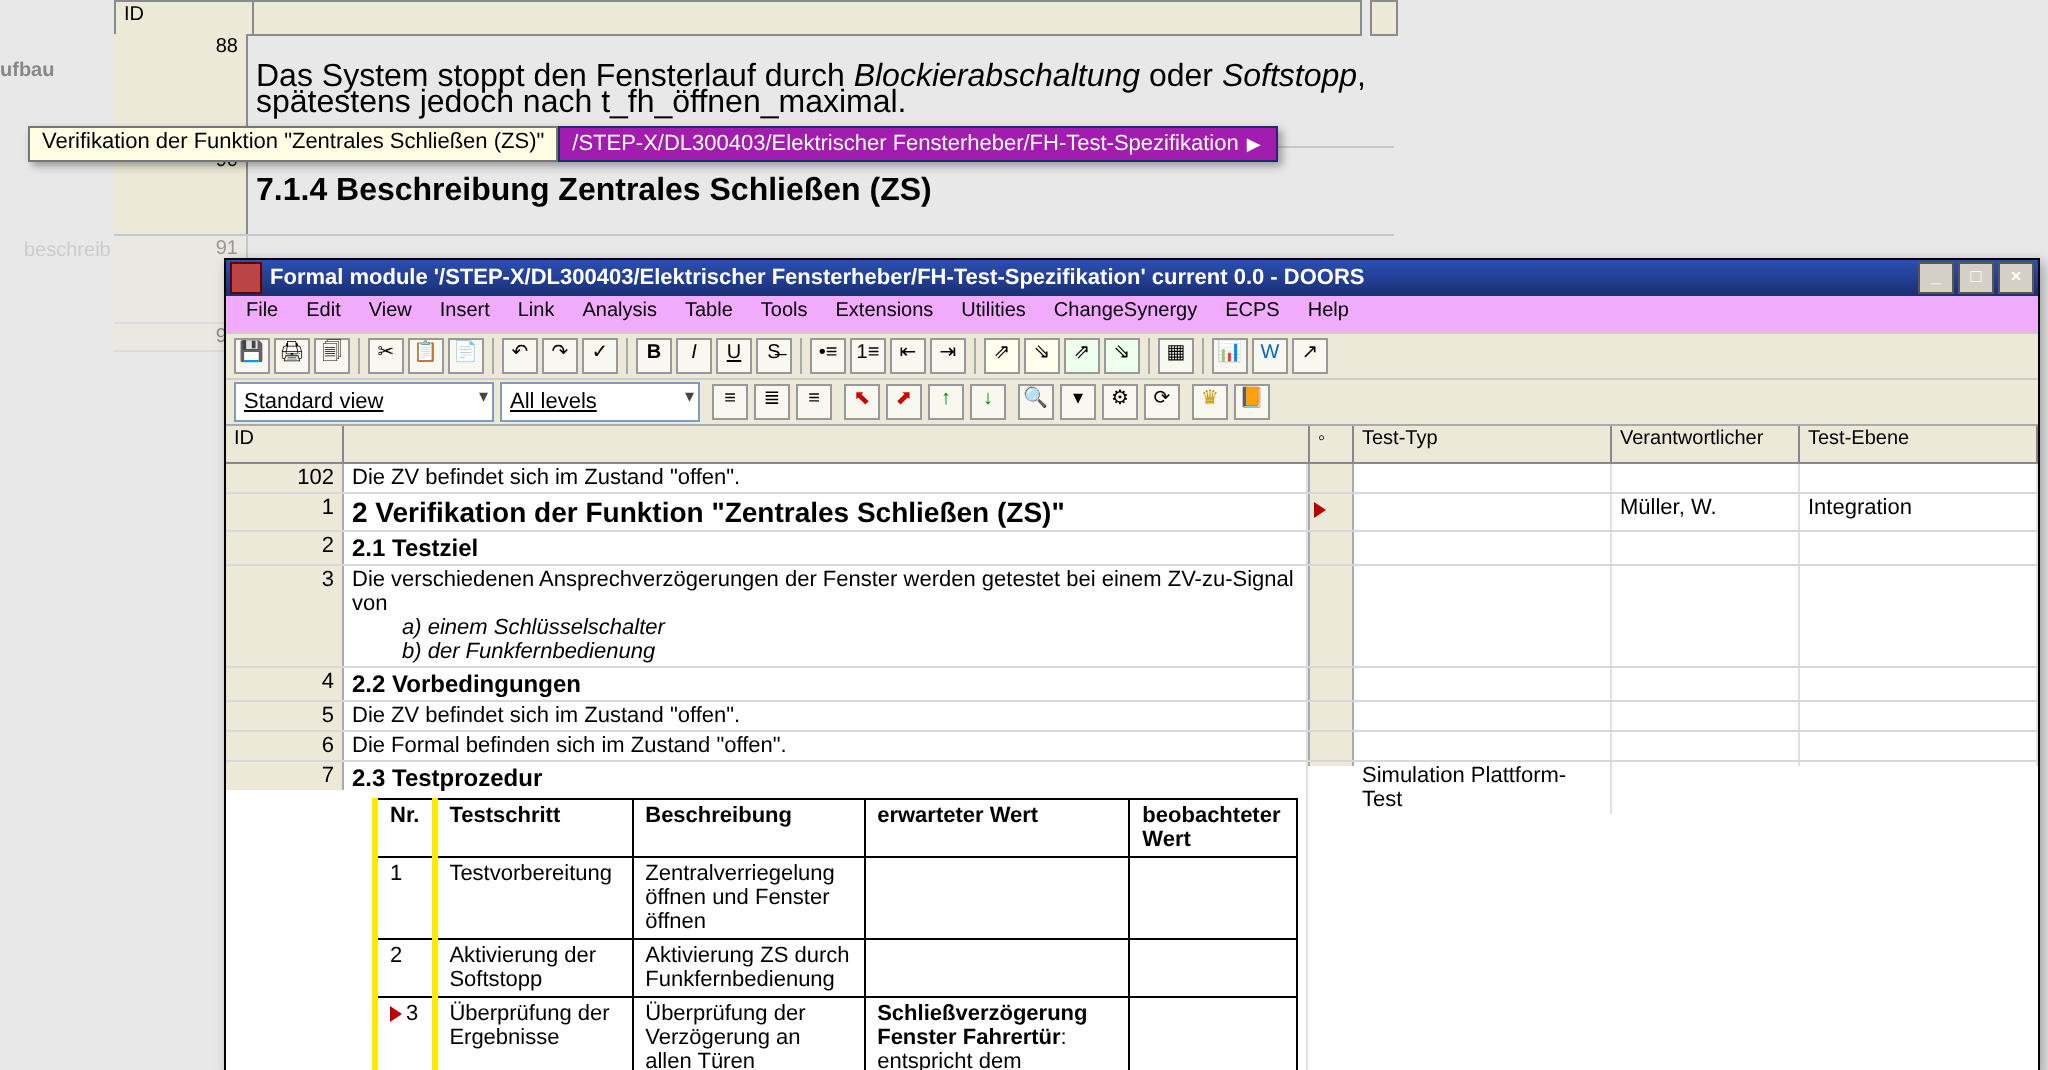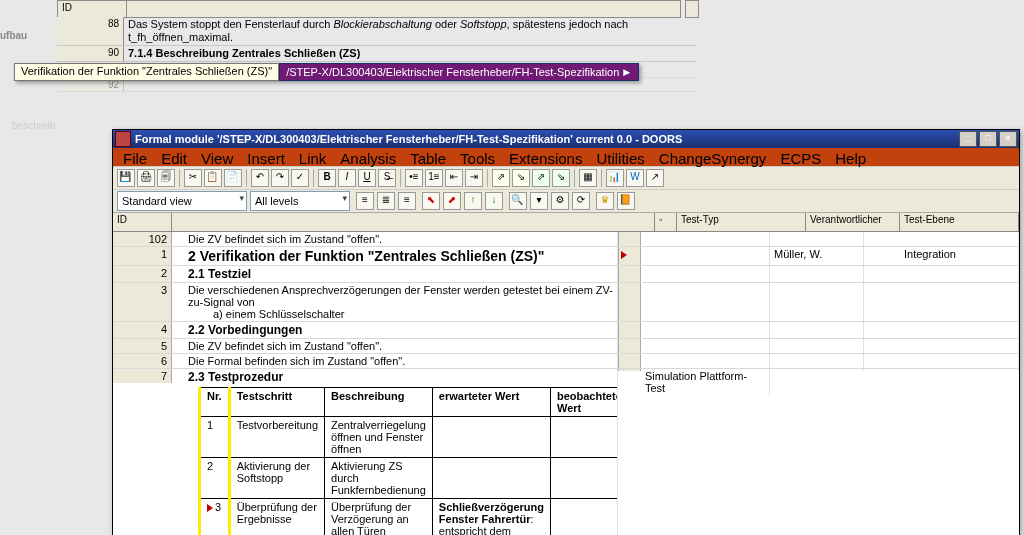--- a/index.html
+++ b/index.html
@@ -2,66 +2,66 @@
 <html><head>
 <meta charset="utf-8">
 <style>
   html,body{margin:0;padding:0;font-family:Arial,Helvetica,sans-serif;font-size:11px;background:#e8e8e8;width:1024px;height:535px;overflow:hidden;color:#000;}
   .bg-col-header{position:absolute;left:57px;top:0;width:622px;height:16px;background:#ece9d8;border:1px solid #8b8b8b;display:flex;}
   .bg-col-header .bg-id{width:60px;border-right:1px solid #8b8b8b;padding:1px 4px;font-size:10px;}
   .bg-marker{position:absolute;left:685px;top:0;width:12px;height:16px;background:#ece9d8;border:1px solid #8b8b8b;}
   .bg-rows{position:absolute;left:57px;top:17px;width:640px;}
   .bg-row{display:flex;border-bottom:1px solid #c8c8c8;}
   .bg-row .bg-idcell{width:58px;text-align:right;padding:1px 4px;background:#ece9d8;border-right:1px solid #8b8b8b;font-size:10px;}
-  .bg-row .bg-txt{flex:1;padding:1px 4px;font-size:11px;line-height:13px;}
+  .bg-row .bg-txt{flex:1;padding:15px 4px;font-size:16px;line-height:13px;}
   .italic{font-style:italic;}
   .bold{font-weight:bold;}
   .bg-side-label{position:absolute;left:0;top:30px;color:#888;font-size:10px;font-weight:bold;}
   .bg-side-label2{position:absolute;left:12px;top:120px;color:#ccc;font-size:10px;}
   
   .crumb{position:absolute;left:14px;top:63px;height:18px;display:flex;box-shadow:2px 2px 4px rgba(0,0,0,.35);}
   .crumb-left{background:#fffde4;border:1px solid #777;padding:1px 6px;font-size:11px;}
-  .crumb-right{background:#701a75;color:#fff;border:1px solid #1b2c66;padding:1px 8px 1px 6px;font-size:11px;display:flex;align-items:center;gap:4px;}
+  .crumb-right{background:#a21caf;color:#fff;border:1px solid #1b2c66;padding:1px 8px 1px 6px;font-size:11px;display:flex;align-items:center;gap:4px;}
   .crumb-right .arrow{font-size:9px;}
   
   .win{position:absolute;left:112px;top:129px;width:906px;height:406px;background:#fff;border:1px solid #000;box-shadow:2px 2px 6px rgba(0,0,0,.3);}
   .titlebar{height:18px;background:linear-gradient(#2b4fb3,#1a2f73);color:#fff;display:flex;align-items:center;padding:0 2px;font-size:11px;font-weight:bold;}
   .titlebar .icon{width:14px;height:14px;background:#b44;border:1px solid #600;margin-right:4px;}
   .titlebar .t-title{flex:1;white-space:nowrap;overflow:hidden;}
   .winbtns{display:flex;gap:2px;}
   .winbtns div{width:16px;height:14px;background:#d4d0c8;border:1px solid #555;font-size:9px;line-height:12px;text-align:center;font-family:Arial;cursor:default;font-weight:bold;}
-  .menubar{height:18px;background:#c2410c;border-bottom:1px solid #ccc;display:flex;padding:0 4px;gap:2px;font-size:15px;}
+  .menubar{height:18px;background:#f0abfc;border-bottom:1px solid #ccc;display:flex;padding:0 4px;gap:2px;font-size:10px;}
   .menubar span{padding:2px 6px;}
   .toolbar{height:22px;background:#ece9d8;border-bottom:1px solid #ccc;display:flex;align-items:center;padding:0 4px;gap:2px;}
   .toolbar .sep{width:1px;height:18px;background:#aaa;margin:0 2px;}
   .tb-ico{width:16px;height:16px;border:1px solid #999;background:#f8f8f0;font-size:10px;line-height:14px;text-align:center;cursor:default;}
   .toolbar2{height:22px;background:#ece9d8;border-bottom:1px solid #aaa;display:flex;align-items:center;padding:0 4px;gap:3px;}
-  .dd{height:18px;background:#fff;border:1px solid #7f9db9;font-size:11px;padding:0 14px 0 4px;position:relative;display:flex;align-items:center;}
+  .dd{height:18px;background:#fff;border:1px solid #7f9db9;font-size:11px;padding:0 14px 0 4px;position:relative;display:flex;align-items:center;text-decoration:underline;}
   .dd::after{content:"▾";position:absolute;right:2px;top:1px;font-size:9px;color:#444;}
   .grid-head{display:flex;height:18px;background:#ece9d8;border-bottom:1px solid #888;font-size:10px;}
   .gh{border-right:1px solid #888;padding:1px 4px;overflow:hidden;white-space:nowrap;}
   .grid-body{height:calc(100% - 18px - 22px - 22px - 18px - 1px);overflow:auto;}
   .grow{display:flex;border-bottom:1px solid #d8d8d8;font-size:11px;justify-content:center;}
   .gc{border-right:1px solid #e0e0e0;padding:1px 4px;overflow:hidden;}
   .gc-id{width:50px;text-align:right;background:#ece9d8;border-right:1px solid #aaa;}
-  .gc-main{flex:1;min-width:0;margin-left:12px;}
+  .gc-main{flex:1;min-width:0;}
   .gc-mark{width:13px;background:#ece9d8;border-right:1px solid #aaa;border-left:1px solid #aaa;position:relative;}
   .gc-mark.red::before{content:"";position:absolute;left:2px;top:4px;width:0;height:0;border-left:6px solid #b00;border-top:4px solid transparent;border-bottom:4px solid transparent;}
   .gc-tt{width:120px;}
   .gc-ver{width:85px;}
-  .gc-te{width:110px;margin-left:36px;}
+  .gc-te{width:110px;}
   .h1{font-size:14px;font-weight:bold;}
   .h2{font-size:12px;font-weight:bold;}
   
   .inner{border-collapse:collapse;margin:3px 0 0 10px;}
   .inner td,.inner th{border:1px solid #000;padding:2px 6px;font-size:11px;text-align:left;vertical-align:top;}
   .inner th{font-weight:bold;}
   .ybar{border-left:3px solid #ffeb00 !important;}
   .gc-main .red-tri{display:inline-block;width:0;height:0;border-left:6px solid #b00;border-top:4px solid transparent;border-bottom:4px solid transparent;vertical-align:middle;margin-right:2px;}
-  .sub{padding-left:25px;display:block;}
+  .sub{padding-left:25px;display:block;font-style:italic;}
 </style>
 </head>
 <body>
 
 <div class="bg-side-label">ufbau</div>
 <div class="bg-side-label2">beschreib</div>
 <div class="bg-col-header">
   <div class="bg-id">ID</div>
 </div>
 <div class="bg-marker"></div>
@@ -209,20 +209,21 @@
       <div class="gc gc-mark"></div>
       <div class="gc gc-tt"></div>
       <div class="gc gc-ver"></div>
       <div class="gc gc-te"></div>
     </div>
     <div class="grow">
       <div class="gc gc-id">3</div>
       <div class="gc gc-main">
         <span>Die verschiedenen Ansprechverzögerungen der Fenster werden getestet bei einem ZV-zu-Signal von</span>
         <span class="sub">a) einem Schlüsselschalter</span>
+        <span class="sub">b) der Funkfernbedienung</span>
       </div>
       <div class="gc gc-mark"></div>
       <div class="gc gc-tt"></div>
       <div class="gc gc-ver"></div>
       <div class="gc gc-te"></div>
     </div>
     <div class="grow">
       <div class="gc gc-id">4</div>
       <div class="gc gc-main h2">2.2 Vorbedingungen</div>
       <div class="gc gc-mark"></div>

